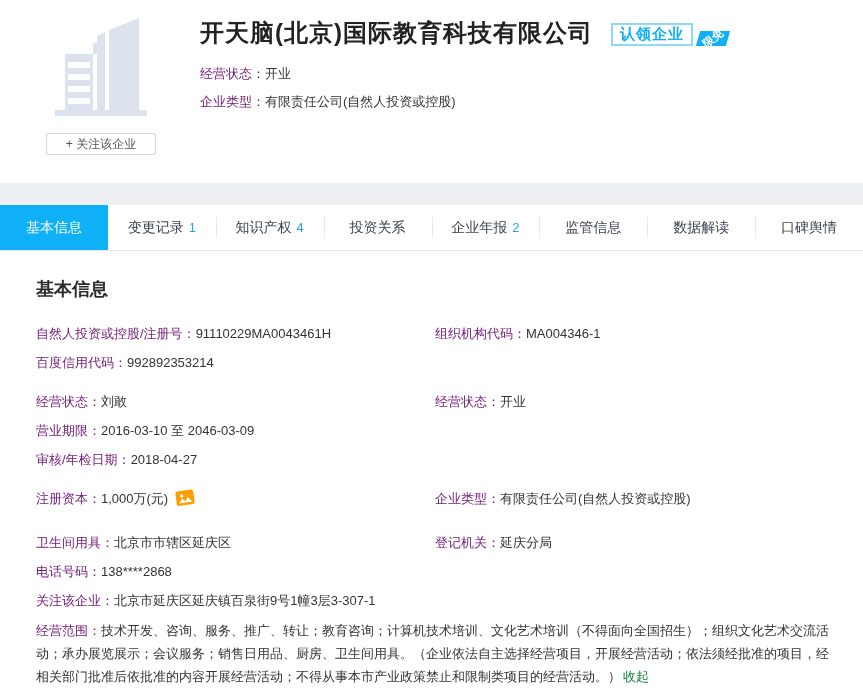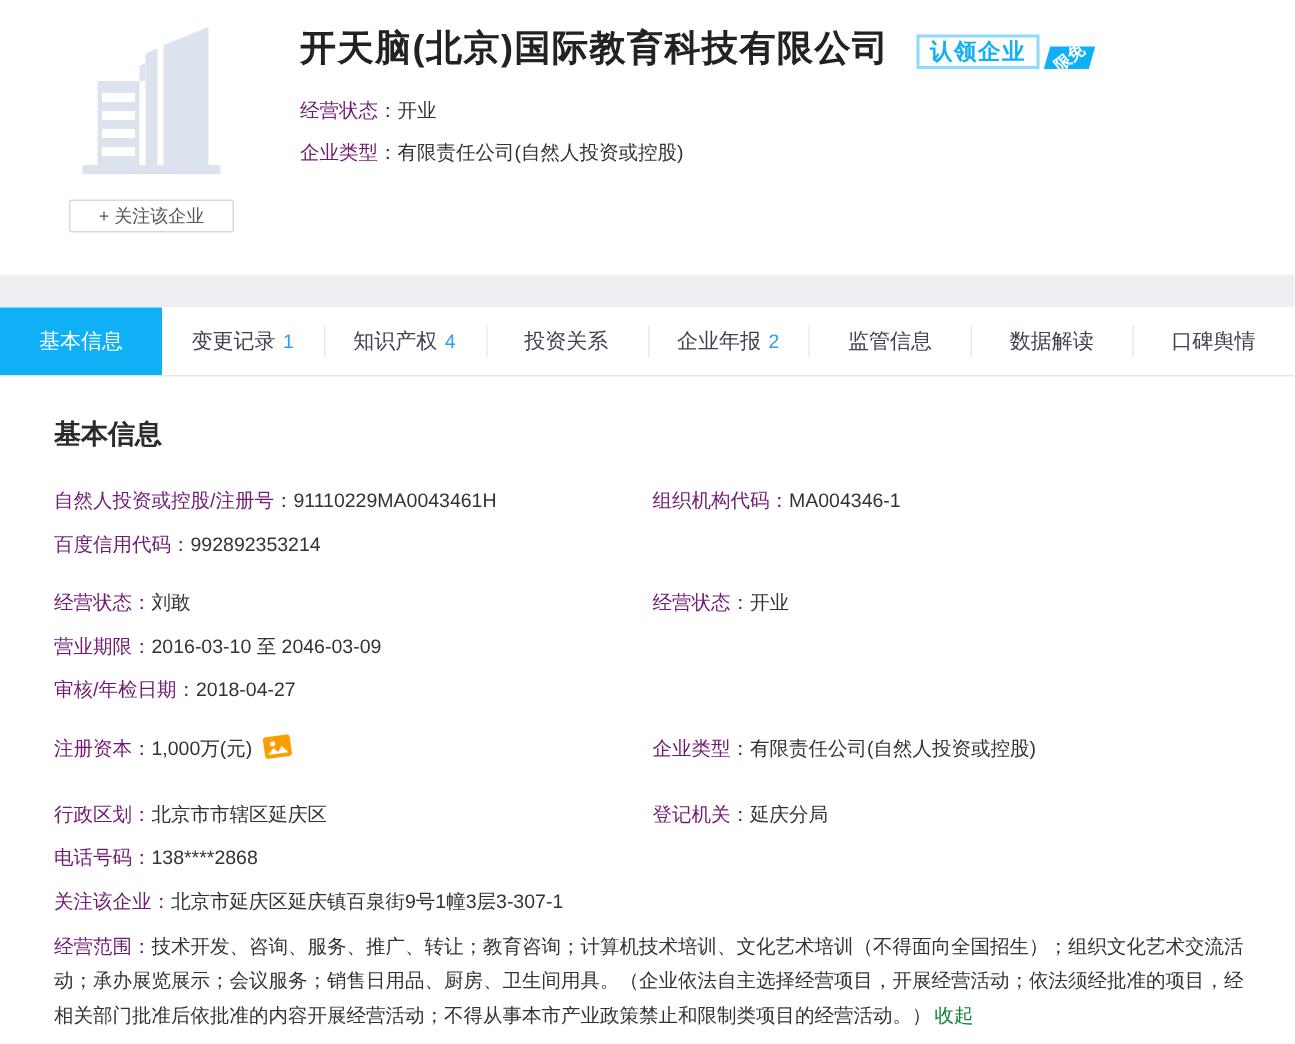--- a/index.html
+++ b/index.html
@@ -167,21 +167,21 @@
                     <rect x="2" y="2.5" width="18" height="14.5" rx="2" fill="#ff9d00"></rect>
                     <circle cx="8" cy="7.5" r="1.7" fill="#ffffff"></circle>
                     <path d="M4.2 14.5 l4-4.2 2.8 3 2.8-3.8 4 5 z" fill="#ffffff"></path>
                   </g>
                 </svg></span></div>
             <div class="cell right"><span class="lbl">企业类型：</span><span class="val">有限责任公司(自然人投资或控股)</span></div>
           </div>
         </div>
         <div class="group">
           <div class="row">
-            <div class="cell left"><span class="lbl">行政区划：</span><span class="val">北京市市辖区延庆区</span></div>
+            <div class="cell left"><span class="lbl">卫生间用具：</span><span class="val">北京市市辖区延庆区</span></div>
             <div class="cell right"><span class="lbl">登记机关：</span><span class="val">延庆分局</span></div>
           </div>
           <div class="row">
             <div class="cell left solo"><span class="lbl">电话号码：</span><span class="val">138****2868</span></div>
           </div>
           <div class="row">
             <div class="cell left solo"><span class="lbl">关注该企业：</span><span class="val">北京市延庆区延庆镇百泉街9号1幢3层3-307-1</span></div>
           </div>
           <div class="row full"><div class="cell left solo"><span class="lbl">经营范围：</span><span class="val">技术开发、咨询、服务、推广、转让；教育咨询；计算机技术培训、文化艺术培训（不得面向全国招生）；组织文化艺术交流活动；承办展览展示；会议服务；销售日用品、厨房、卫生间用具。（企业依法自主选择经营项目，开展经营活动；依法须经批准的项目，经相关部门批准后依批准的内容开展经营活动；不得从事本市产业政策禁止和限制类项目的经营活动。）</span><a class="collapse-link">收起</a></div></div>
         </div>

